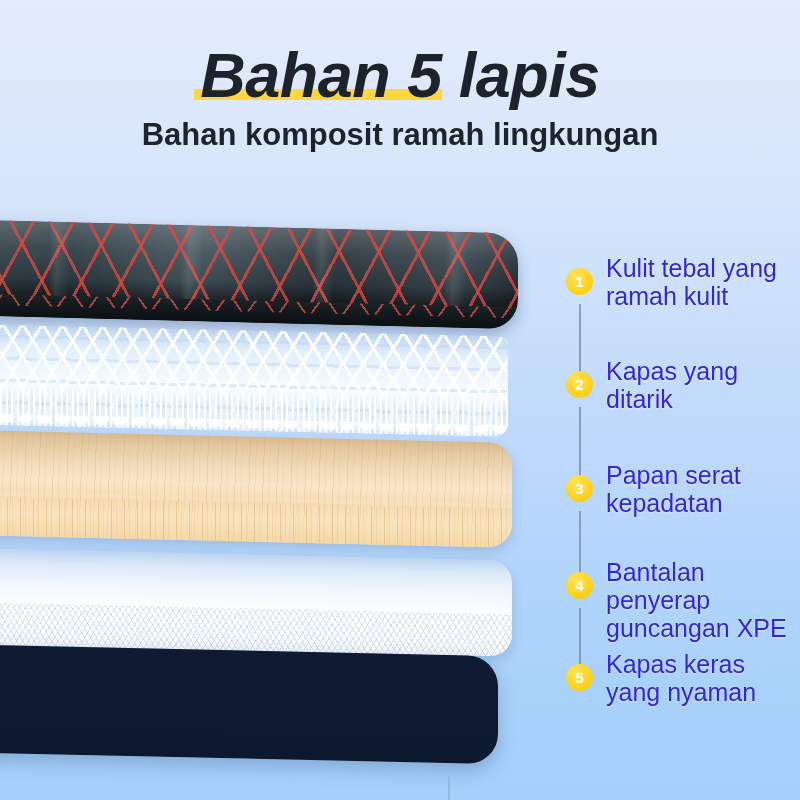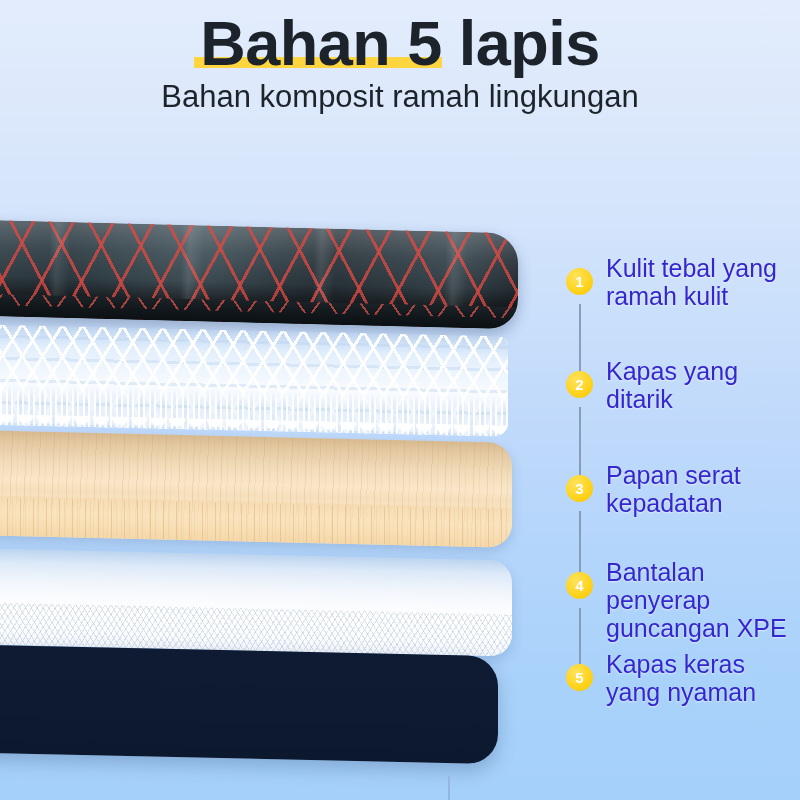--- a/index.html
+++ b/index.html
@@ -34,21 +34,22 @@
     position: absolute;
     left: 0;
     top: 0;
     width: 800px;
     text-align: center;
     z-index: 40;
   }
   .title-wrap {
     position: relative;
     display: inline-block;
-    margin-top: 8px;
+    margin-top: 40px;
+    font-style: italic;
   }
   .title-underline {
     position: absolute;
     left: 0px;
     top: 49px;
     width: 248px;
     height: 11px;
     background: #ffd63f;
     z-index: 1;
   }
@@ -57,24 +58,26 @@
     z-index: 2;
     font-size: 63px;
     line-height: 70px;
     font-weight: bold;
     color: #1d232b;
     letter-spacing: -0.5px;
     white-space: nowrap;
     padding: 0 6px;
   }
   .subtitle {
+    margin-top: 6px;
     font-size: 31px;
     line-height: 38px;
     color: #1d232b;
     white-space: nowrap;
+    font-weight: bold;
   }
 
   
   .stack {
     position: absolute;
     left: 0;
     top: 0;
     width: 800px;
     height: 800px;
     z-index: 10;

